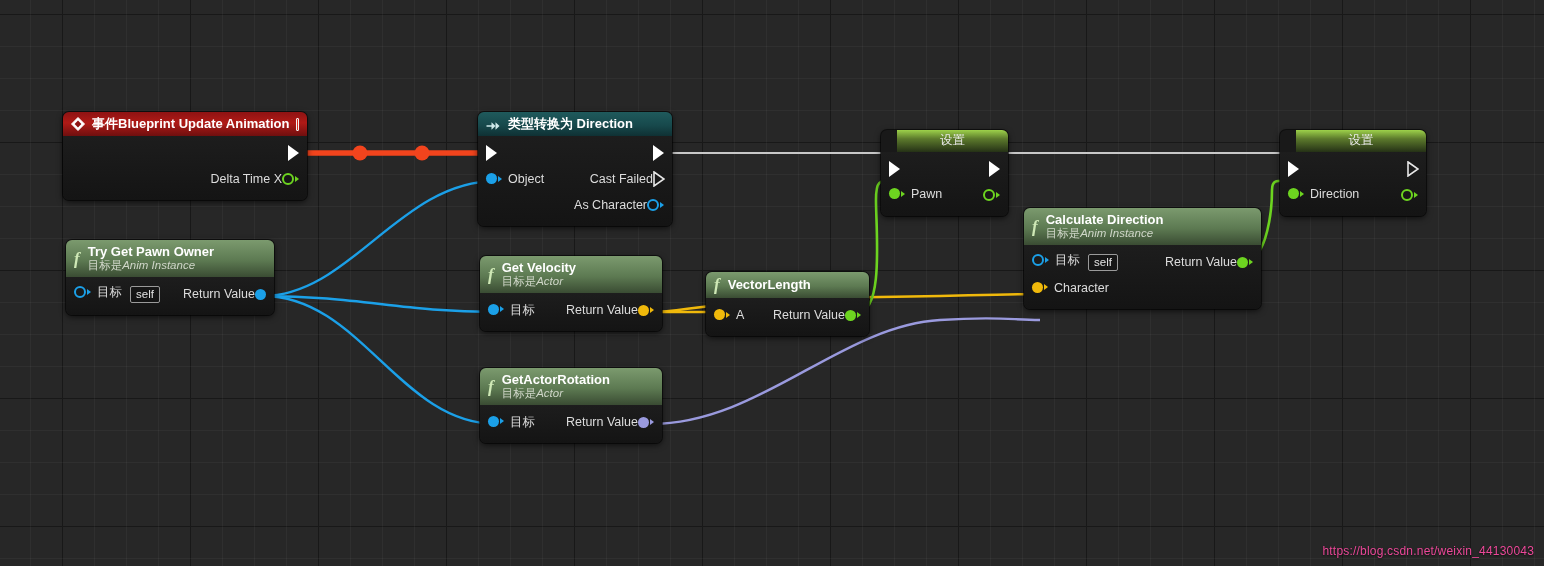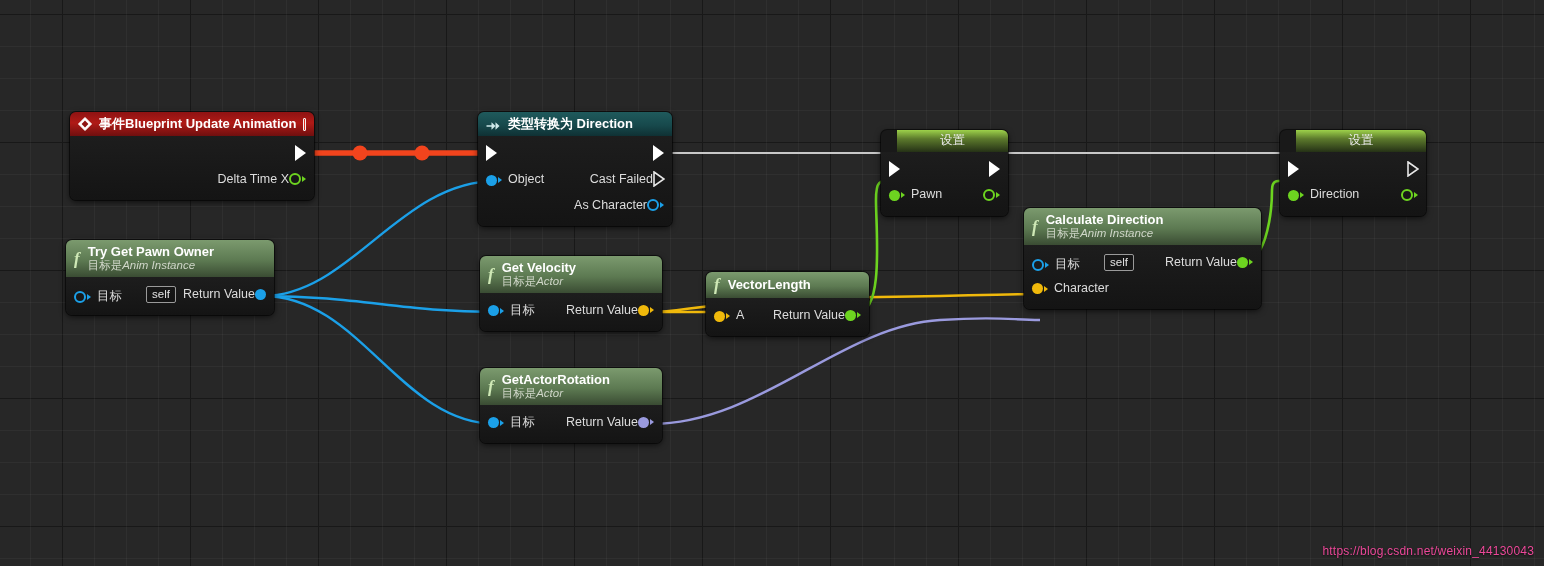--- a/index.html
+++ b/index.html
@@ -74,21 +74,21 @@
   
   .pin-row{
     display:flex;align-items:center;
     height:26px;
     padding:0 8px;
     font-size:12.5px;
     color:#dcdcdc;
     white-space:nowrap;
   }
   .pin-row.split{justify-content:space-between;}
-  .pin-left{display:flex;align-items:flex-end;gap:6px;}
+  .pin-left{display:flex;align-items:flex-start;gap:6px;}
   .pin-right{display:flex;align-items:center;gap:0;margin-left:auto;}
   .lbl{line-height:1;}
   .pin-dot{width:11px;height:11px;border-radius:50%;}
   .pin-dot.hollow{background:transparent;border:2.2px solid currentColor;width:8px;height:8px;}
   .pin-arrow{
     width:0;height:0;border-top:3.5px solid transparent;border-bottom:3.5px solid transparent;
     border-left:4px solid currentColor;margin-left:1px;
   }
   .pin-wrap{display:flex;align-items:center;}
   .c-blue{color:#1ba0e8;}   .b-blue{background:#1ba0e8;}
@@ -103,21 +103,21 @@
     border-left:11px solid #fff;
   }
   .exec.hollowx{
     position:relative;width:11px;height:16px;border:0;
   }
   .exec.hollowx svg{display:block;}
 
   .selfbox{
     border:1px solid #9a9a9a;border-radius:2px;
     padding:0px 5px;font-size:11.5px;color:#e2e2e2;
-    line-height:15px;margin-left:18px;background:rgba(0,0,0,.15);
+    line-height:15px;margin-left:2px;background:rgba(0,0,0,.15);
   }
   .evt-ico{display:inline-block;width:14px;height:14px;}
   .cast-ico{display:inline-block;width:15px;height:10px;}
   .fx{
     font-family:"Liberation Serif","DejaVu Serif",serif;
     font-style:italic;font-weight:bold;font-size:17px;color:#cfe9b6;
     line-height:14px;margin-right:1px;
   }
   .redsq{
     width:11px;height:11px;background:#e02b1d;border:1.5px solid #f3f3f3;border-radius:1px;
@@ -156,21 +156,21 @@
 
   <path d="M651,312 C690,312 700,300 880,297 C1000,295 1010,294 1040,294" stroke="#f0b90b" stroke-width="2.4" fill="none"></path>
 
   <path d="M858,312 C884,312 876,230 876,200 C876,178 880,181 898,181" stroke="#6dd420" stroke-width="2.6" fill="none"></path>
 
   <path d="M651,424 C760,424 840,326 940,320 C1000,316 1010,320 1040,320" stroke="#9a9ade" stroke-width="2.4" fill="none"></path>
 
   <path d="M1240,264 C1270,264 1272,200 1272,190 C1272,178 1278,181 1297,181" stroke="#6dd420" stroke-width="2.6" fill="none"></path>
 </svg>
 
-<div class="node" style="left:70px;top:112px;width:244px;">
+<div class="node" style="left:63px;top:112px;width:244px;">
   <div class="node-title t-event">
     <span class="evt-ico">
       <svg viewBox="0 0 14 14" width="14" height="14">
           <polygon points="7,0.5 13.5,7 7,13.5 0.5,7" fill="#fff" stroke="#fff" stroke-width="1"></polygon>
           <polygon points="7,3.6 10.4,7 7,10.4 3.6,7" fill="#8e1313"></polygon>
         </svg>
     </span>
     <span class="ttxt">事件Blueprint Update Animation</span>
     <span class="redsq"></span>
   </div>

